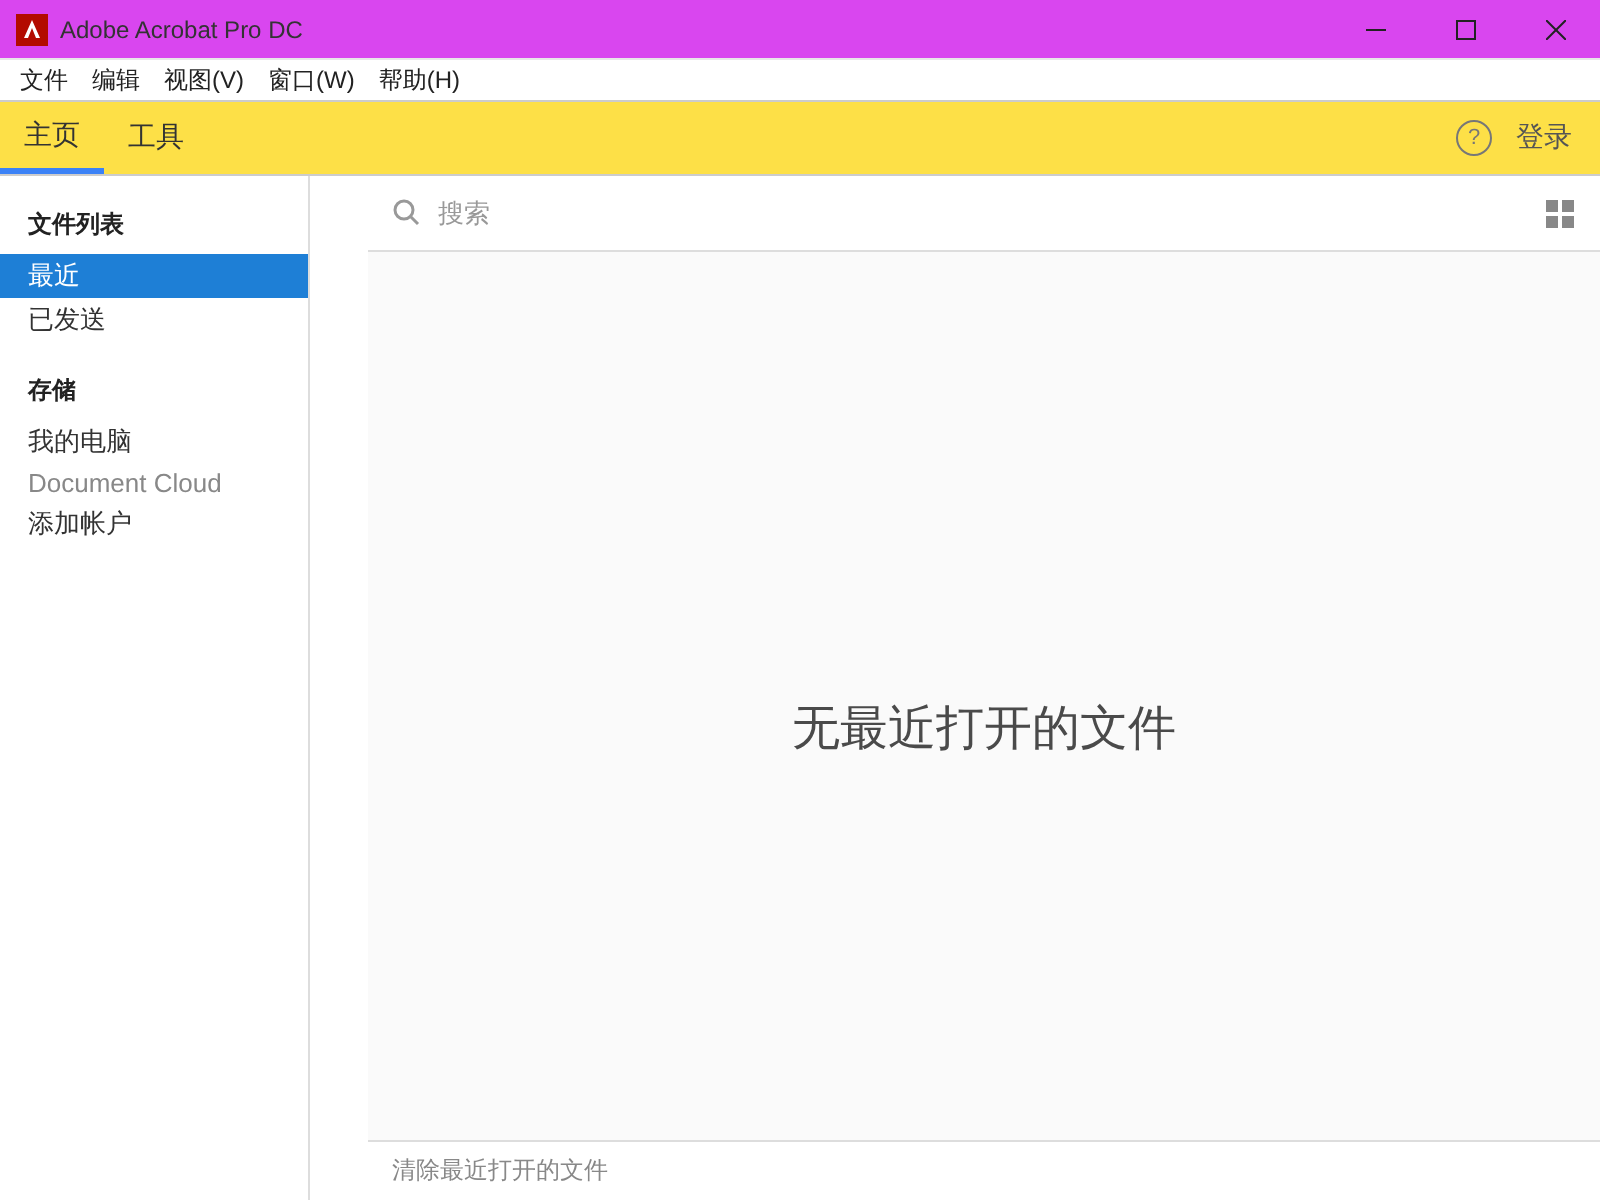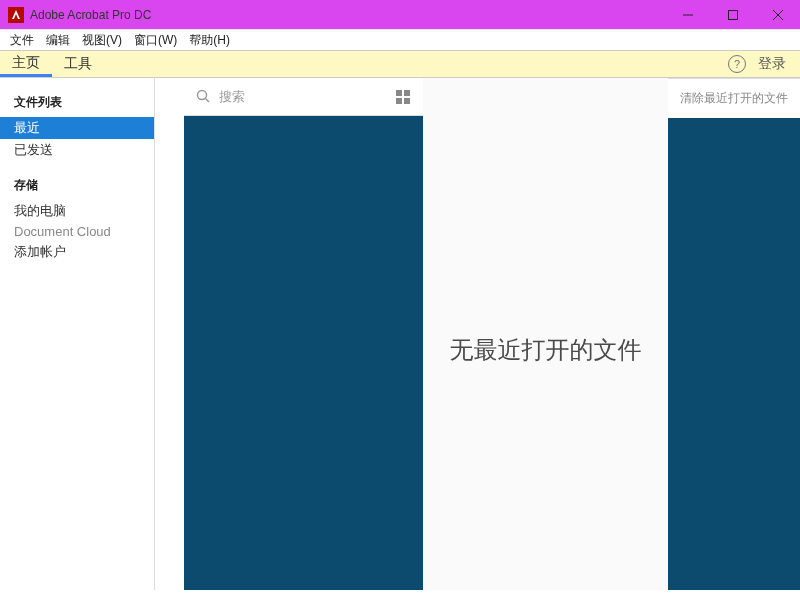--- a/index.html
+++ b/index.html
@@ -7,44 +7,44 @@
   .titlebar { height: 30px; display: flex; align-items: center; background: #d946ef; border-bottom: 1px solid #e8e8e8; }
   .titlebar .app-icon { width: 16px; height: 16px; background: #b30b00; margin: 0 6px 0 8px; display: flex; align-items: center; justify-content: center; }
   .titlebar .app-icon svg { width: 12px; height: 12px; }
   .titlebar .title { font-size: 12px; color: #333; }
   .titlebar .spacer { flex: 1; }
   .win-controls { display: flex; height: 100%; }
   .win-btn { width: 45px; height: 100%; display: flex; align-items: center; justify-content: center; cursor: pointer; }
   .win-btn svg { width: 10px; height: 10px; }
   .menubar { height: 20px; display: flex; align-items: center; padding: 0 4px; background: #fff; font-size: 12px; color: #222; }
   .menu-item { padding: 0 6px; cursor: pointer; }
-  .toolbar { height: 28px; border-top: 1px solid #ccc; border-bottom: 1px solid #ccc; background: #fef9c3; display: flex; align-items: stretch; justify-content: space-between; }
+  .toolbar { height: 38px; border-top: 1px solid #ccc; border-bottom: 1px solid #ccc; background: #fde047; display: flex; align-items: stretch; justify-content: space-between; }
   .tabs { display: flex; align-items: stretch; }
   .tab { padding: 0 12px; display: flex; align-items: center; font-size: 14px; color: #333; cursor: pointer; position: relative; }
   .tab.active { border-bottom: 3px solid #3b82f6; font-weight: 500; }
   .toolbar .spacer { flex: 1; }
   .toolbar-right { display: flex; align-items: center; gap: 12px; padding-right: 14px; }
   .help-icon { width: 18px; height: 18px; border: 1.5px solid #777; border-radius: 50%; display: flex; align-items: center; justify-content: center; font-size: 11px; color: #777; cursor: pointer; }
   .login-link { font-size: 14px; color: #555; cursor: pointer; }
   .content { display: flex; height: calc(600px - 30px - 20px - 38px); gap: 29px; }
   .sidebar { width: 155px; border-right: 1px solid #ddd; background: #fff; padding-top: 8px; }
   .section-header { font-size: 12px; font-weight: 600; color: #222; padding: 8px 14px 6px; }
   .nav-item { font-size: 13px; color: #333; padding: 2px 14px; cursor: pointer; }
   .nav-item.active { background: #1e7fd6; color: #fff; }
   .nav-item.muted { color: #888; }
   .section-gap { height: 8px; }
-  .main { flex: 1; display: flex; flex-direction: row; background: #0c4a6e; }
+  .main { flex: 1; display: flex; flex-direction: column; background: #5eead4; }
   .searchbar { height: 38px; border-bottom: 1px solid #ddd; display: flex; align-items: center; padding: 0 12px; background: #fff; }
   .search-icon { color: #999; margin-right: 8px; display: flex; }
   .search-input { border: none; outline: none; flex: 1; font-size: 13px; color: #333; background: transparent; }
   .search-input::placeholder { color: #999; }
   .view-toggle { cursor: pointer; display: flex; }
   .empty-area { flex: 1; display: flex; align-items: center; justify-content: center; background: #fafafa; }
   .empty-text { font-size: 24px; color: #4a4a4a; margin-top: 32px; }
-  .footer { height: 40px; border-top: 1px solid #ddd; display: flex; align-items: center; padding: 0 12px; font-size: 12px; color: #888; background: #fff; }
+  .footer { height: 30px; border-top: 1px solid #ddd; display: flex; align-items: center; padding: 0 12px; font-size: 12px; color: #888; background: #fff; }
 </style>
 </head>
 <body>
 
 <div class="titlebar">
   <div class="app-icon">
     <svg viewBox="0 0 12 12">
         <path d="M2 10 L6 1 L10 10 L8 10 L6 5 L4 10 Z" fill="#fff"></path>
       </svg>
   </div>

